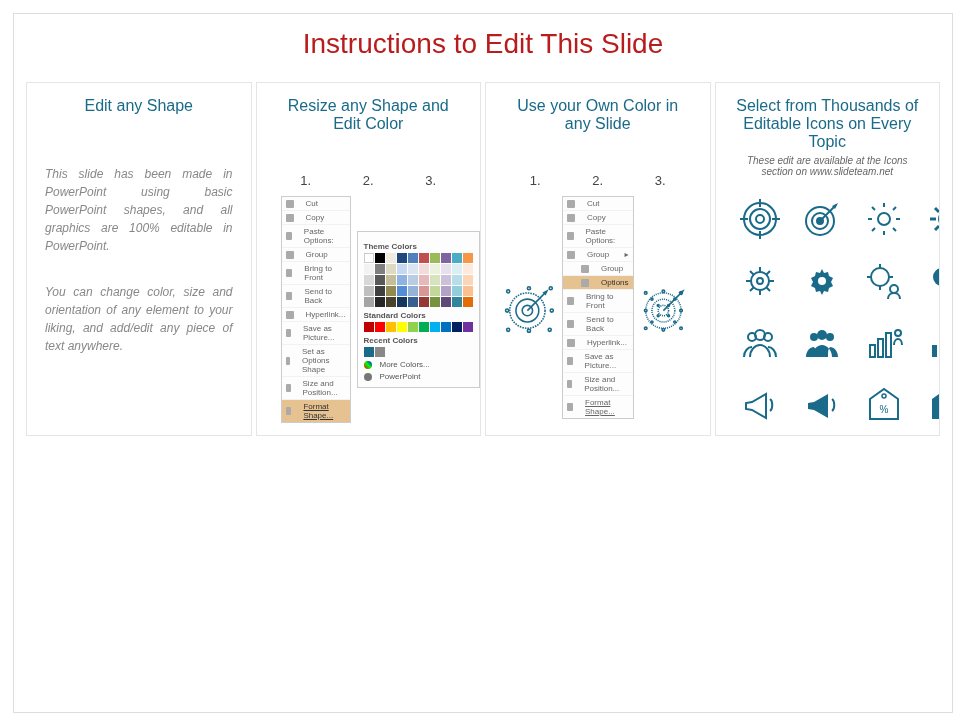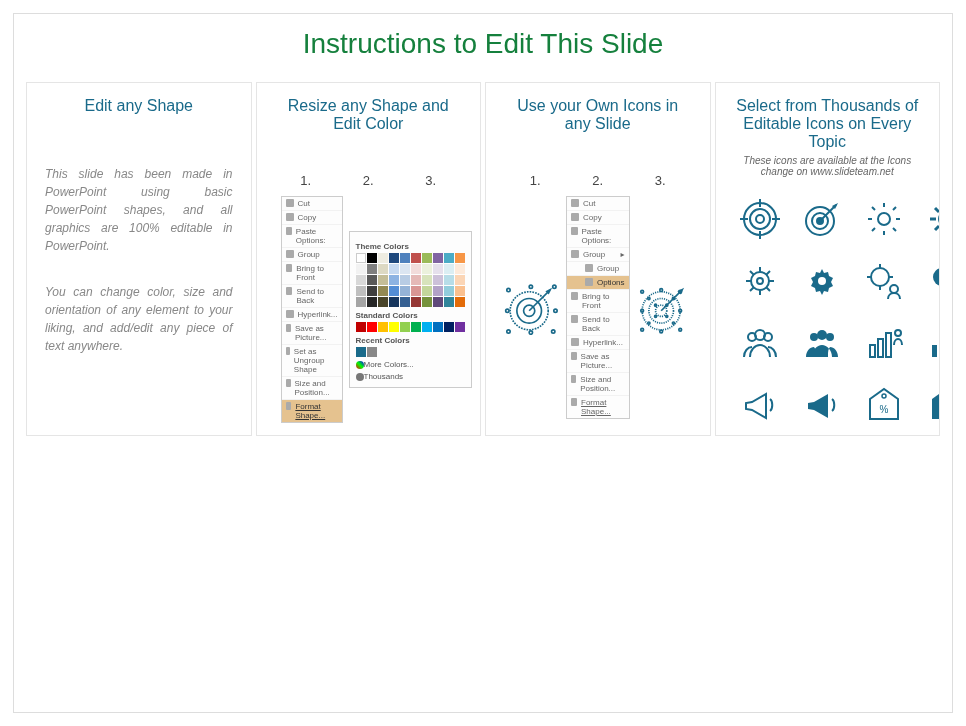--- a/index.html
+++ b/index.html
@@ -17,21 +17,21 @@
     height: 700px;
     margin: 13px;
     background: #fff;
     display: flex;
     flex-direction: column;
   }
   .main-title {
     text-align: center;
     font-size: 28px;
     font-weight: 400;
-    color: #15803d;
+    color: #b91c1c;
     padding: 14px 0 10px;
   }
   .grid {
     flex: 1;
     display: grid;
     grid-template-columns: 1fr 1fr 1fr 1fr;
     grid-template-rows: 1fr 1fr;
     gap: 4px;
     padding: 12px 12px 12px;
   }
@@ -66,31 +66,31 @@
   .p1-text p { margin-bottom: 28px; }
 
   
   .steps-row { display: flex; justify-content: space-around; margin-top: 40px; }
   .step-num { font-size: 13px; color: #444; }
   .p2-content { display: flex; justify-content: space-around; align-items: center; margin-top: 8px; gap:6px;}
   .shape-thumb { width:110px; height:110px; display:flex; align-items:center; justify-content:center;}
   .mini-menu {
     width: 100px; font-size:8px; border:1px solid #ccc; background:#fdfdfd;
   }
-  .mini-menu .row { display:flex; gap:4px; padding:2px 4px; border-bottom:1px solid #f2f2f2; color:#666;}
+  .mini-menu .row { display:flex; align-items:center; gap:12px; padding:2px 4px; border-bottom:1px solid #f2f2f2; color:#666;}
   .mini-menu .row:last-child{border-bottom:none;text-decoration:underline;}
   .mini-menu .row.hl{ background:#e5c28f; color:#333;}
   .mi-icon{width:8px;height:8px;background:#aaa;display:inline-block;border-radius:1px;}
   .palette {
     width:130px; border:1px solid #ccc; background:#fdfdfd; padding:6px; font-size:8px; color:#555;
   }
   .pal-title{font-weight:bold; margin:4px 0 2px; font-size:8px;}
   .sw-row{display:flex; gap:1px; margin-bottom:1px;}
   .sw{width:10px;height:10px;}
-  .pal-link{display:flex;align-items:center;gap:0;margin-top:3px;}
+  .pal-link{display:flex;align-items:center;gap:8px;margin-top:3px;}
   .pal-link .dot{width:8px;height:8px;border-radius:50%;background:linear-gradient(45deg,#f00,#0f0,#00f);}
 
   
   .p3-content{display:flex;justify-content:space-around;align-items:center;margin-top:8px;gap:6px;}
   .target-thumb{width:110px;height:110px;display:flex;align-items:center;justify-content:center;}
 
   
   .icon-grid{
     display:grid;
     grid-template-columns: repeat(6,1fr);
@@ -189,21 +189,21 @@
           <div class="row">
               <span class="mi-icon"></span>
               <span>Hyperlink...</span>
             </div>
           <div class="row">
               <span class="mi-icon"></span>
               <span>Save as Picture...</span>
             </div>
           <div class="row">
               <span class="mi-icon"></span>
-              <span>Set as Ungroup Shape</span>
+              <span>Set as Options Shape</span>
             </div>
           <div class="row">
               <span class="mi-icon"></span>
               <span>Size and Position...</span>
             </div>
           <div class="row hl">
               <span class="mi-icon"></span>
               <span>Format Shape...</span>
             </div>
         </div>
@@ -287,28 +287,28 @@
           <div class="sw-row">
               <span class="sw" style="background:#1a6a8a"></span>
               <span class="sw" style="background:#888"></span>
             </div>
           <div class="pal-link">
               <span class="dot"></span>
               <span>More Colors...</span>
             </div>
           <div class="pal-link">
               <span class="dot" style="background:#777"></span>
-              <span>Thousands</span>
+              <span>PowerPoint</span>
             </div>
         </div>
       </div>
     </div>
 
     <div class="panel">
-      <div class="panel-title">Use your Own Icons in any Slide</div>
+      <div class="panel-title">Use your Own Color in any Slide</div>
       <div class="steps-row">
         <span class="step-num">1.</span>
         <span class="step-num">2.</span>
         <span class="step-num">3.</span>
       </div>
       <div class="p3-content">
 
         <div class="target-thumb">
           <svg viewBox="0 0 100 100" class="tgt sel">
             <circle class="outer" cx="45" cy="55" r="34"></circle>
@@ -404,21 +404,21 @@
               <circle class="handle" cx="55" cy="45" r="1.8"></circle>
             <circle class="handle" cx="35" cy="65" r="1.8"></circle>
               <circle class="handle" cx="55" cy="65" r="1.8"></circle>
           </svg>
         </div>
       </div>
     </div>
 
     <div class="panel">
       <div class="panel-title">Select from Thousands of Editable Icons on Every Topic</div>
-      <div class="panel-sub">These icons are available at the Icons change on www.slideteam.net</div>
+      <div class="panel-sub">These edit are available at the Icons section on www.slideteam.net</div>
       <div class="icon-grid">
 
         <div class="ig">
             <svg viewBox="0 0 40 40">
               <g fill="none" stroke="#1a6a8a" stroke-width="2">
                 <circle cx="20" cy="20" r="16"></circle>
                 <circle cx="20" cy="20" r="10"></circle>
                 <circle cx="20" cy="20" r="4"></circle>
                 <line x1="20" y1="0" x2="20" y2="8"></line>
                 <line x1="20" y1="32" x2="20" y2="40"></line>

